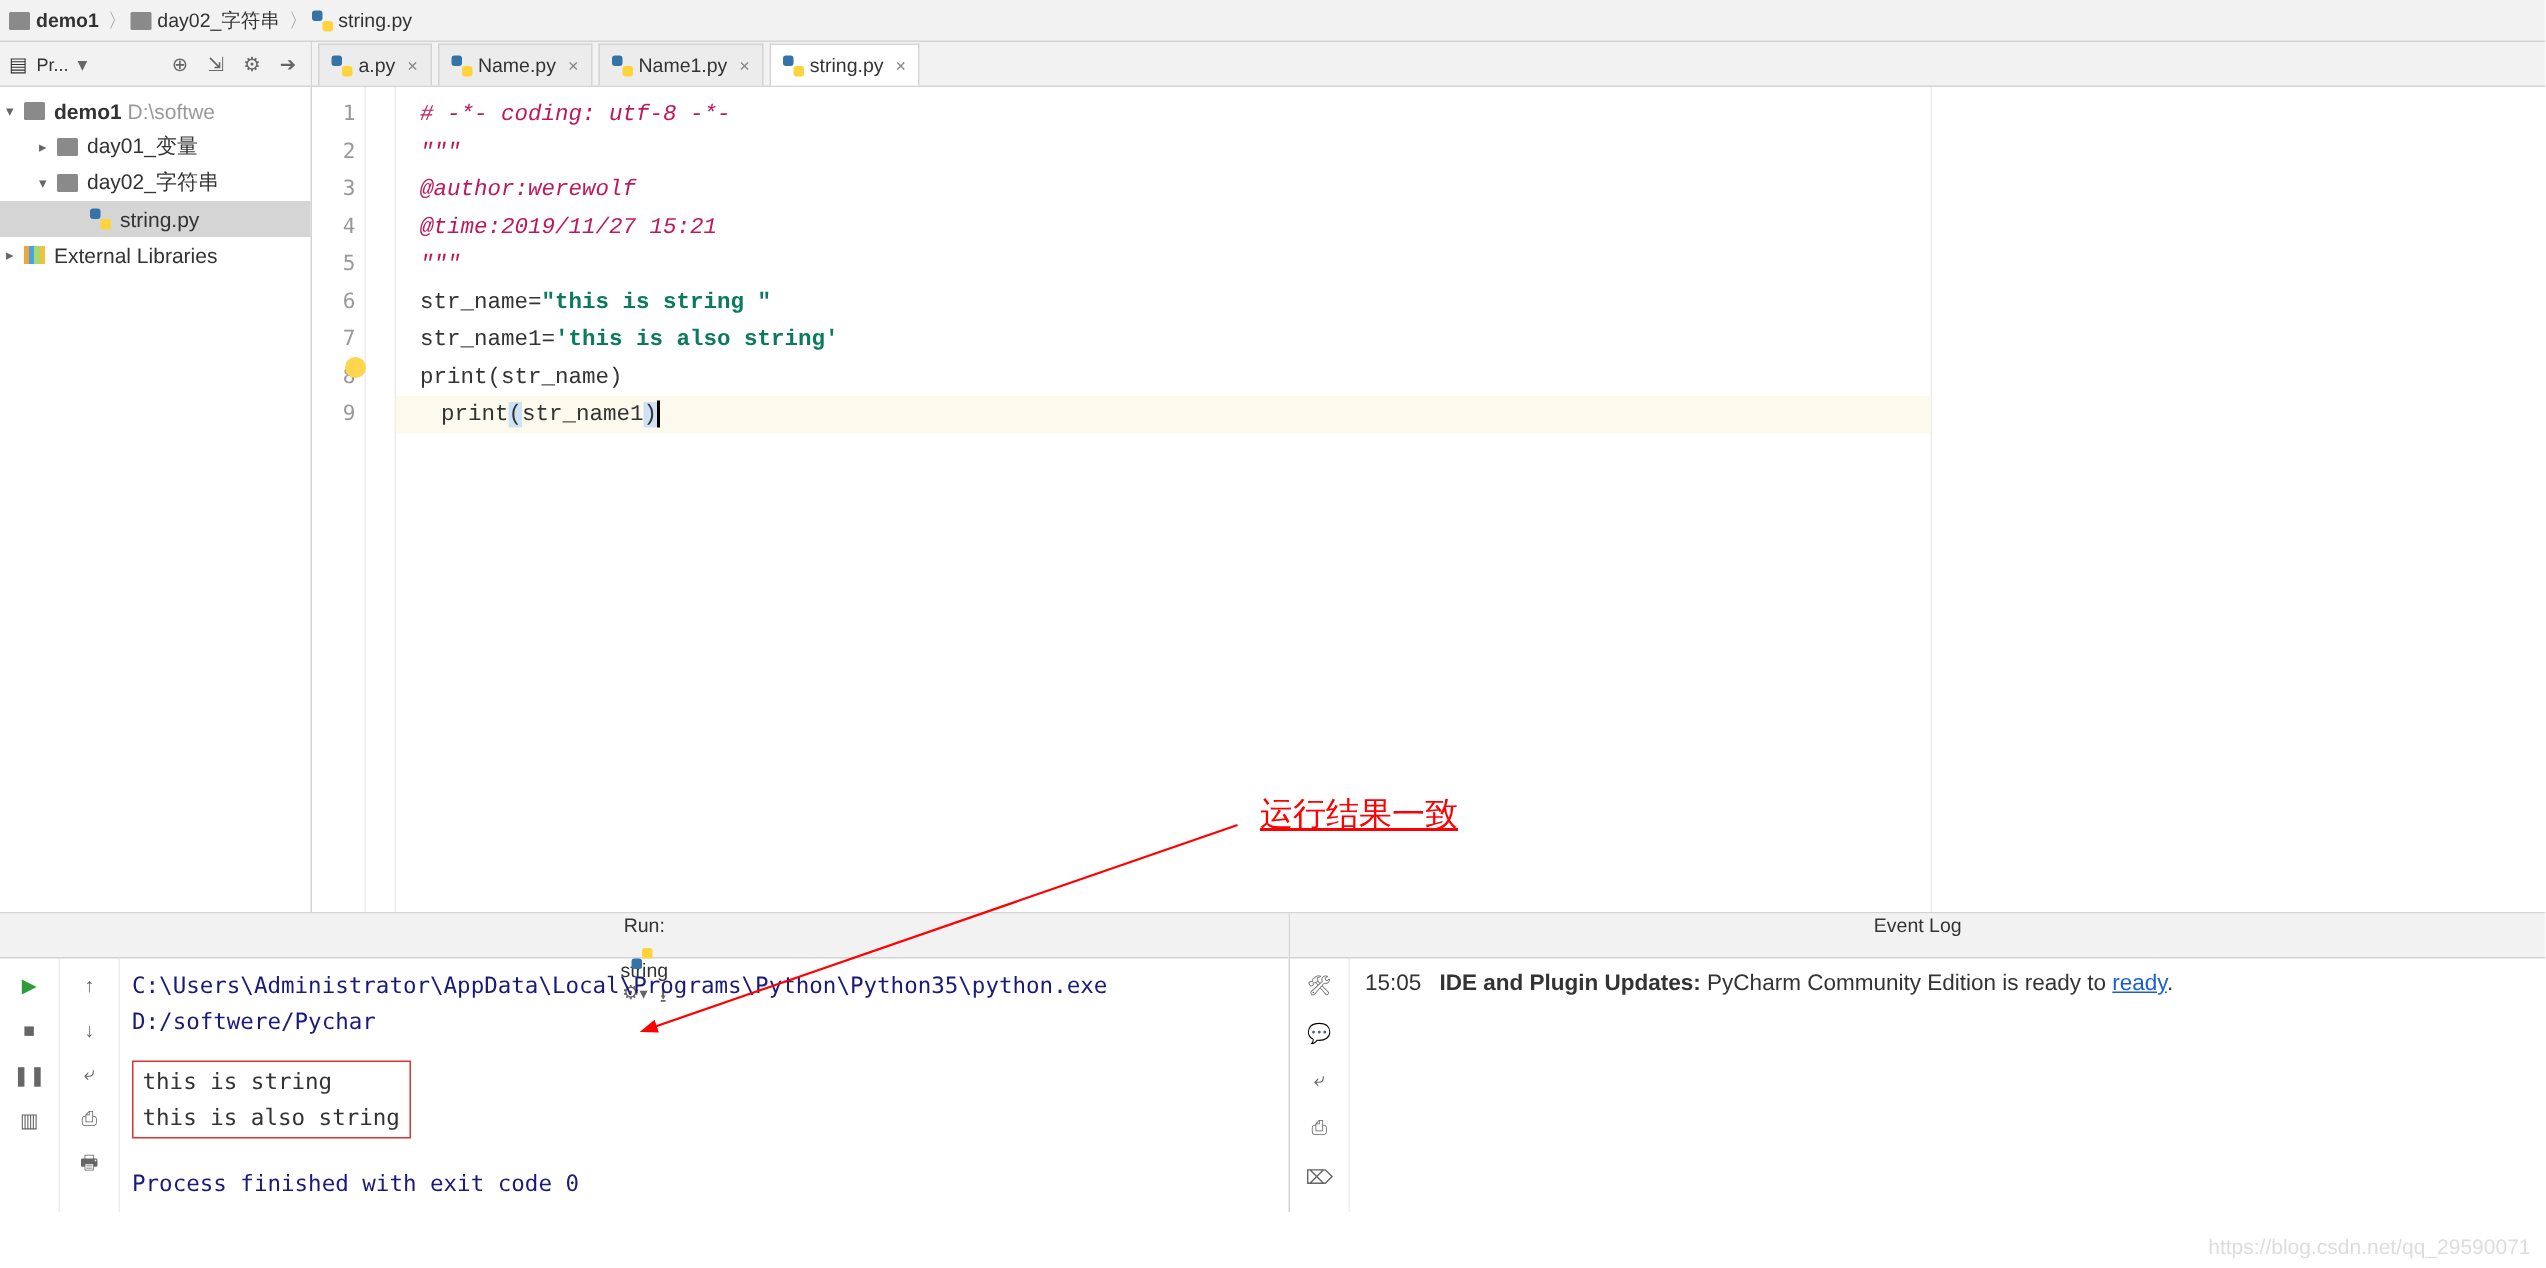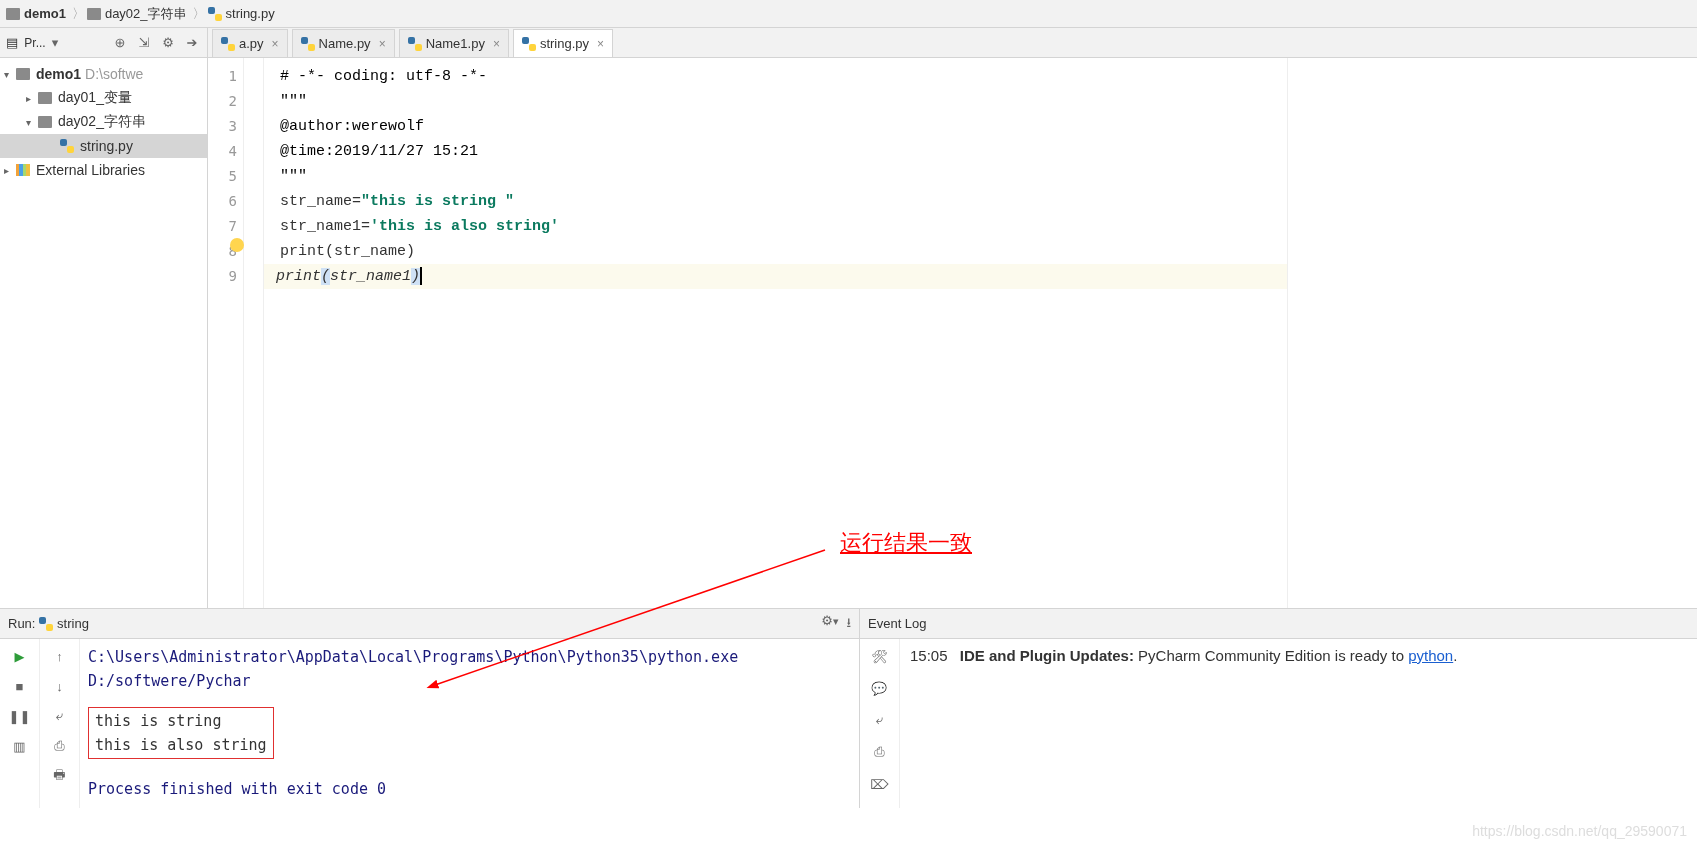--- a/index.html
+++ b/index.html
@@ -23,33 +23,33 @@
 .tree-row .tl { margin-left: 2px; }
 .editor-area { flex: 1; display:flex; flex-direction:column; }
 .tabs { height: 30px; background:#f2f2f2; border-bottom:1px solid #d4d4d4; display:flex; align-items:flex-end; padding-left:4px; }
 .tab { height: 28px; padding: 0 8px; display:flex; align-items:center; border:1px solid #d4d4d4; border-bottom:none; background:#ececec; margin-right:4px; margin-top:1px; font-size:13px; cursor:pointer;text-align:right; }
 .tab.active { background:#fff; }
 .tab .close { margin-left:8px; color:#888; font-size:12px; }
 .editor-body { flex:1; display:flex; overflow:hidden; }
 .gutter { width:36px; background:#fff; border-right:1px solid #eee; text-align:right; padding:6px 6px 0 0; color:#999; font-family:Consolas,monospace; font-size:14px; line-height:25px; }
 .gutter-fold { width:20px; background:#fff; border-right:1px solid #eee; position:relative; }
 .code { flex:1; padding:6px 0 0 16px; font-family:Consolas,"Courier New",monospace; font-size:15px; line-height:25px; position:relative; white-space:pre; }
-.code .comment { color:#000000; }
+.code .comment { color:#be185d; font-style:italic; }
 .code .string { color:#0b7a5f; font-weight:bold; }
 .code .ident { color:#333; }
 .code .func { color:#333; }
 .code .paren { color:#333; }
-.code .cur-line { background:#fcfaed; display:block; margin-left:-16px; padding-left:12px;font-style:italic; }
+.code .cur-line { background:#fcfaed; display:block; margin-left:-16px; padding-left:30px; }
 .code .caret { border-left:2px solid #000; display:inline-block; height:18px; vertical-align:middle; }
 .sel-hl { background:#cfe1f5; }
 .bulb { position:absolute; left:-14px; width:14px; height:14px; background:#ffd54f; border-radius:50%; top:180px; }
 .right-strip { width:410px; border-left:1px solid #eee; }
 .bottom { display:flex; height:200px; border-top:1px solid #d4d4d4; }
 .run-panel { flex:1; border-right:1px solid #d4d4d4; display:flex; flex-direction:column; min-width:0; }
-.panel-hdr { height:30px; background:#f2f2f2; border-bottom:1px solid #d4d4d4; display:flex; align-items:center; padding:0 8px; font-size:13px; }
+.panel-hdr { height:30px; background:#f2f2f2; border-bottom:1px solid #d4d4d4; display:flex; align-items:center; padding:0 8px; font-size:13px;flex-direction:column; }
 .panel-hdr .panel-tools { display:flex; gap:8px; color:#666; }
 .run-body { flex:1; display:flex; min-width:0; }
 .run-tools { width:40px; border-right:1px solid #eee; display:flex; flex-direction:column; align-items:center; padding-top:6px; gap:8px; }
 .run-tools2 { width:40px; border-right:1px solid #eee; display:flex; flex-direction:column; align-items:center; padding-top:6px; gap:8px; }
 .tool-btn { width:22px; height:22px; display:flex; align-items:center; justify-content:center; color:#666; cursor:pointer; }
 .play { color:#2e9c3a; }
 .console { flex:1; padding:6px 0 0 8px; font-family:Consolas,monospace; font-size:15px; line-height:24px; position:relative; overflow:hidden; }
 .console .cmd { color:#1a1a7a; }
 .console .out-box { border:1px solid #e03030; padding:1px 6px; display:inline-block; margin-top:14px; }
 .console .out { color:#333; }
@@ -203,21 +203,21 @@
       <div class="ev-tools">
         <span class="tool-btn">🛠</span>
         <span class="tool-btn" style="color:#2a8">💬</span>
         <span class="tool-btn">⤶</span>
         <span class="tool-btn">⎙</span>
         <span class="tool-btn">⌦</span>
       </div>
       <div class="ev-content">
         <div class="msg">
           <span class="time">15:05</span>
-          <b>IDE and Plugin Updates:</b><span> PyCharm Community Edition is ready to </span><a href="#">python</a>.
+          <b>IDE and Plugin Updates:</b><span> PyCharm Community Edition is ready to </span><a href="#">ready</a>.
         </div>
       </div>
     </div>
   </div>
 </div>
 
 <div class="annot">运行结果一致</div>
 <svg class="arrow" width="420" height="160">
   <defs>
       <marker id="ah" markerWidth="10" markerHeight="10" refX="2" refY="3" orient="auto">

